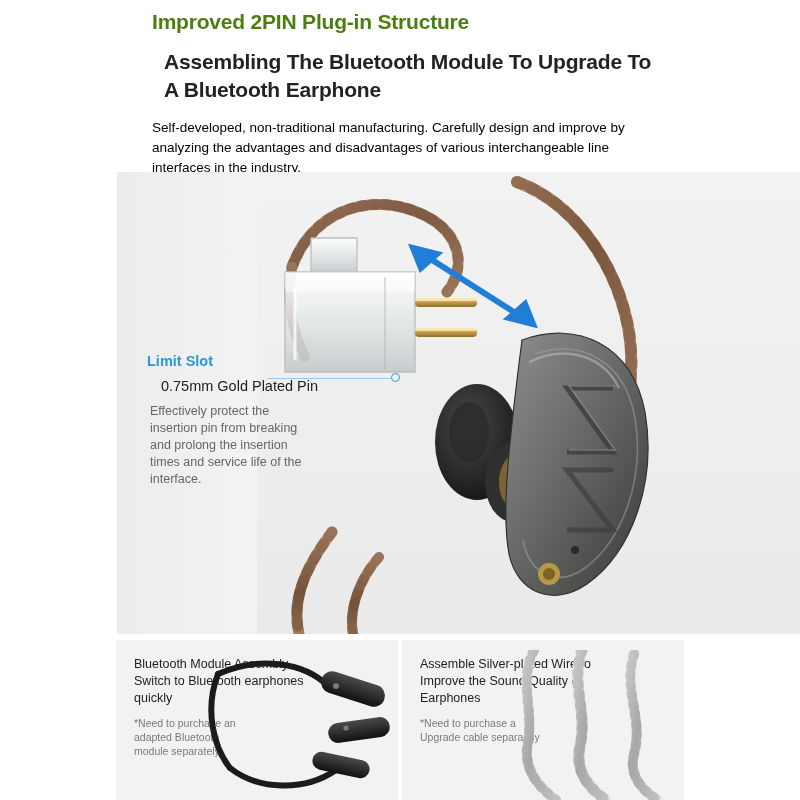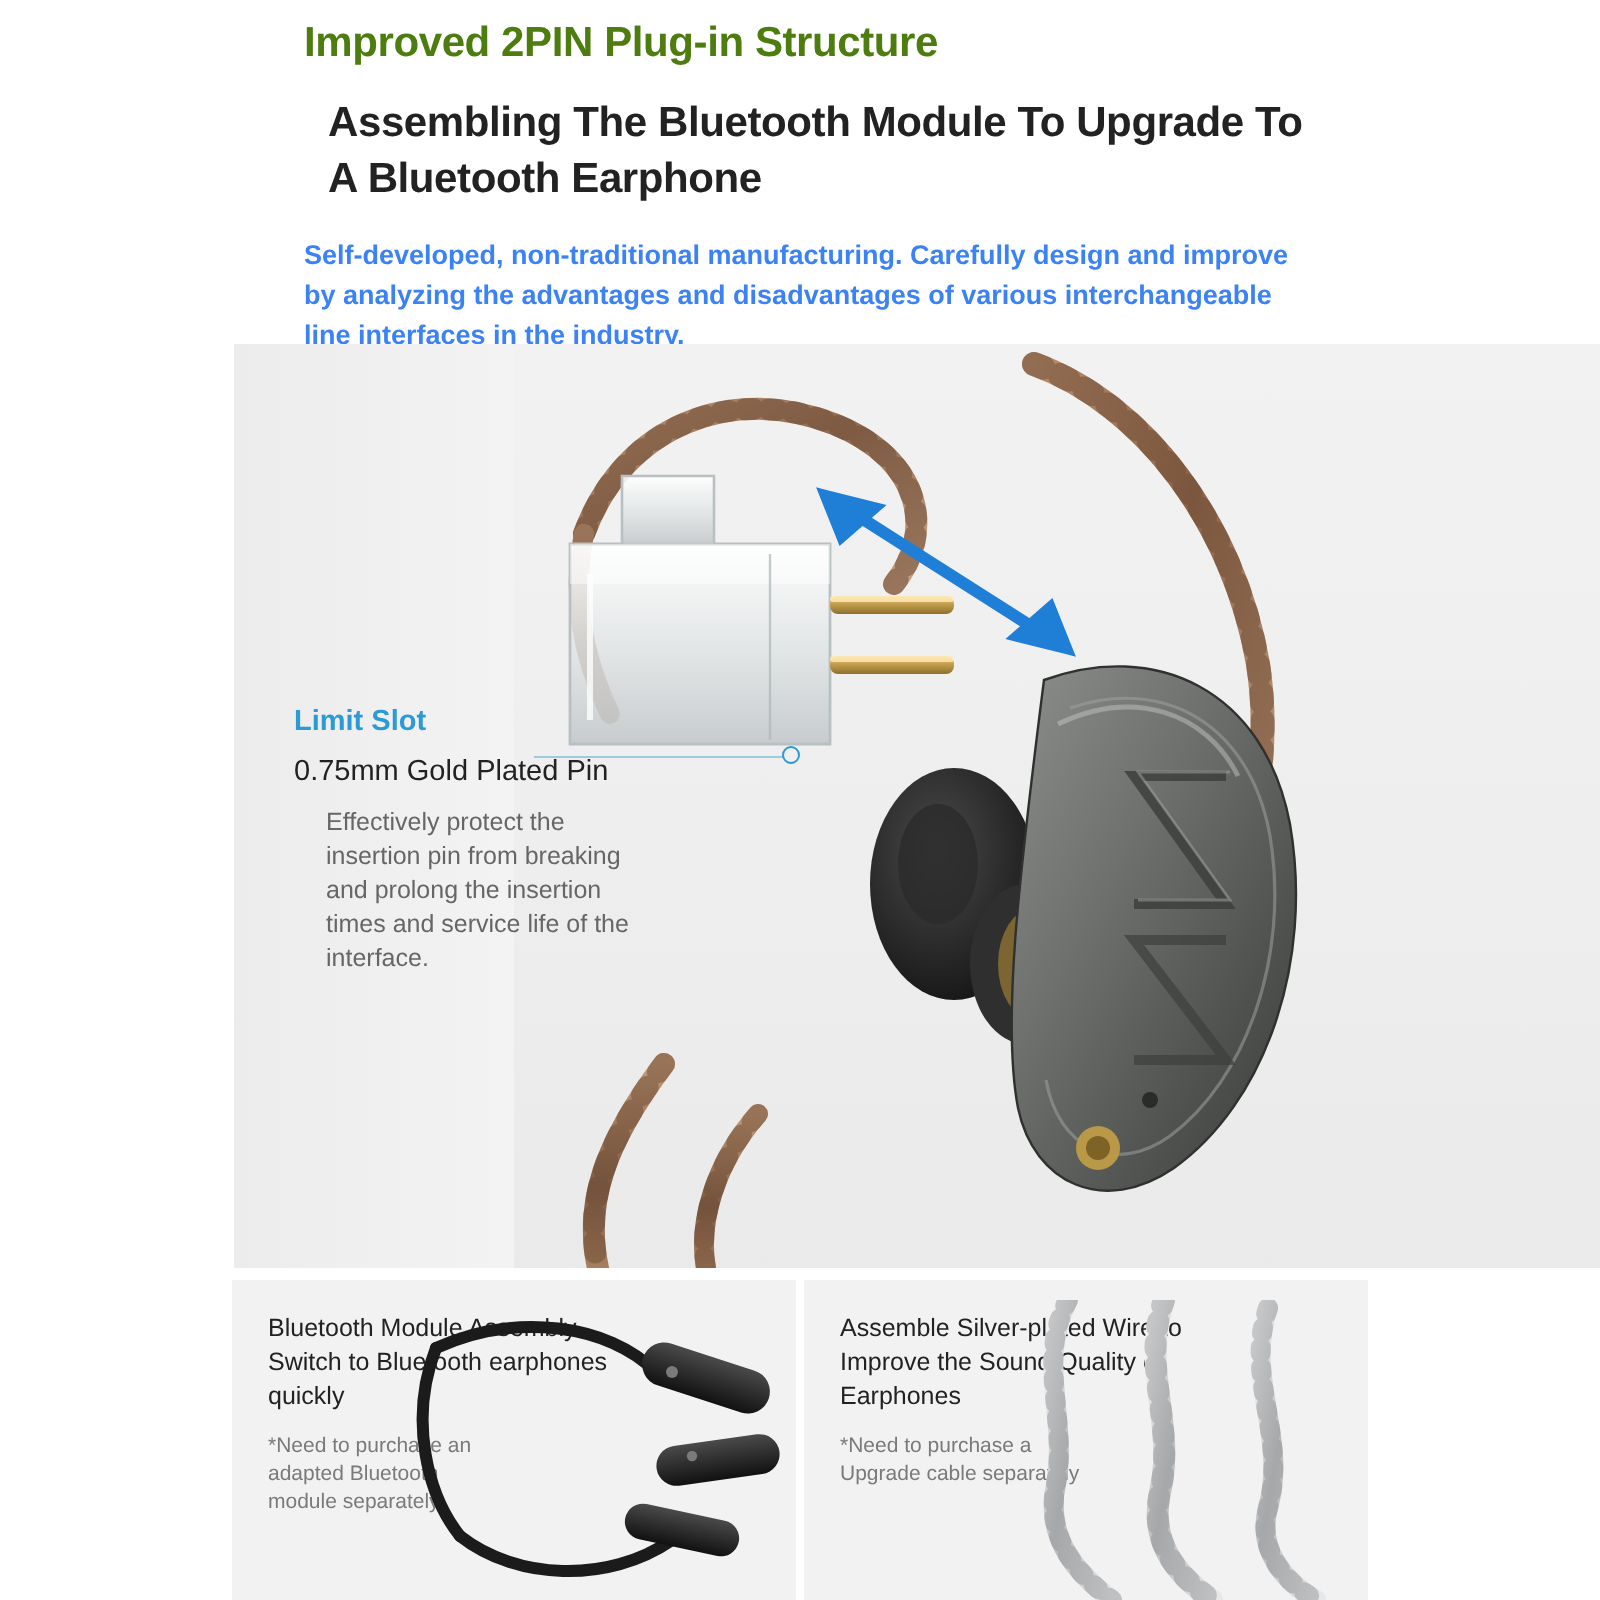--- a/index.html
+++ b/index.html
@@ -38,26 +38,25 @@
   }
   .headline {
     color: #222222;
     font-size: 21px;
     font-weight: bold;
     line-height: 28px;
     margin: 12px;
     letter-spacing: -0.2px;
   }
   .subcopy {
-    color: #3b82f6;
+    color: #000000;
     font-size: 13.5px;
     line-height: 20px;
     margin: 14px 0 0 0;
     width: 500px;
-    font-weight: bold;
   }
 
   
   .photo-panel {
     position: absolute;
     left: 117px;
     top: 172px;
     width: 684px;
     height: 462px;
     background: linear-gradient(180deg, #f2f2f2 0%, #eeeeee 55%, #eaeaea 100%);
@@ -96,26 +95,27 @@
     font-size: 14.5px;
     font-weight: bold;
     line-height: 19px;
     margin: 0;
   }
   .callout .c-sub {
     color: #222222;
     font-size: 14.5px;
     line-height: 22px;
     margin: 4px 0 0 0;
+    text-align: center;
   }
   .callout .c-body {
     color: #666666;
     font-size: 12.5px;
     line-height: 17px;
-    margin: 6px 0 0 16px;
+    margin: 6px 0 0 3px;
     width: 165px;
   }
   .leader {
     position: absolute;
     left: 150px;
     top: 206px;
     width: 128px;
     height: 1px;
     background: #9fc9e0;
   }

